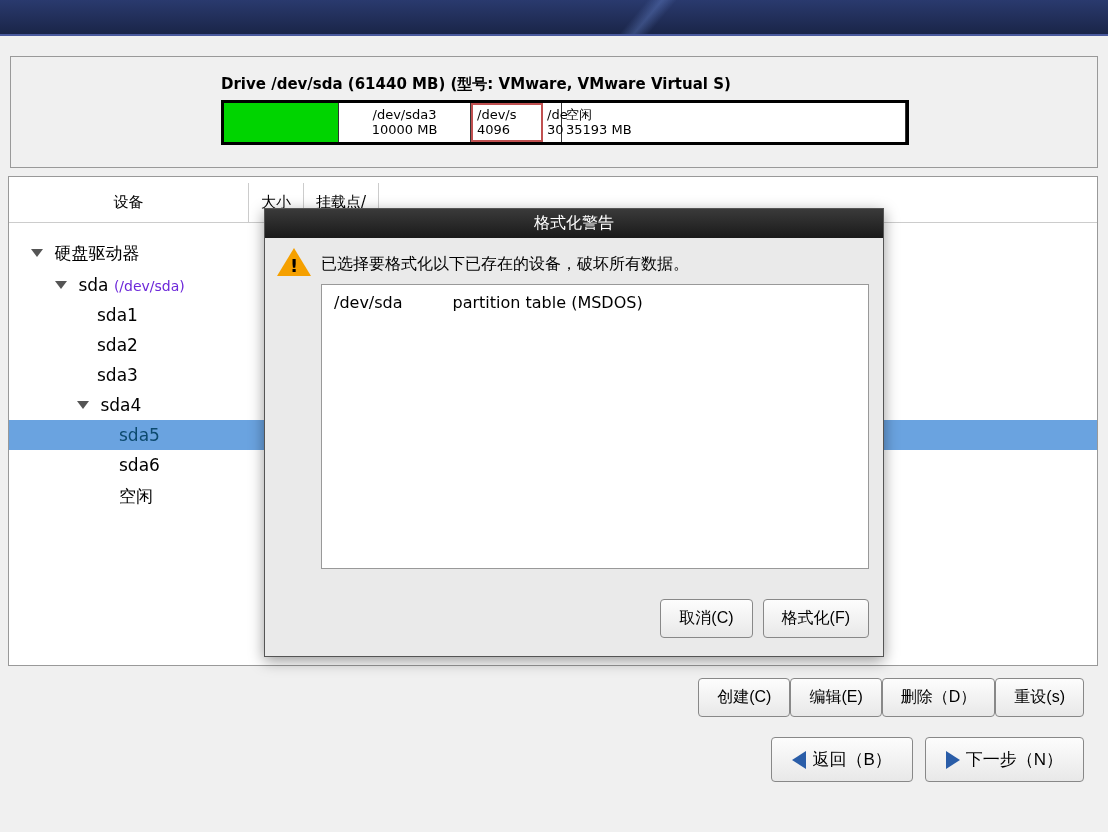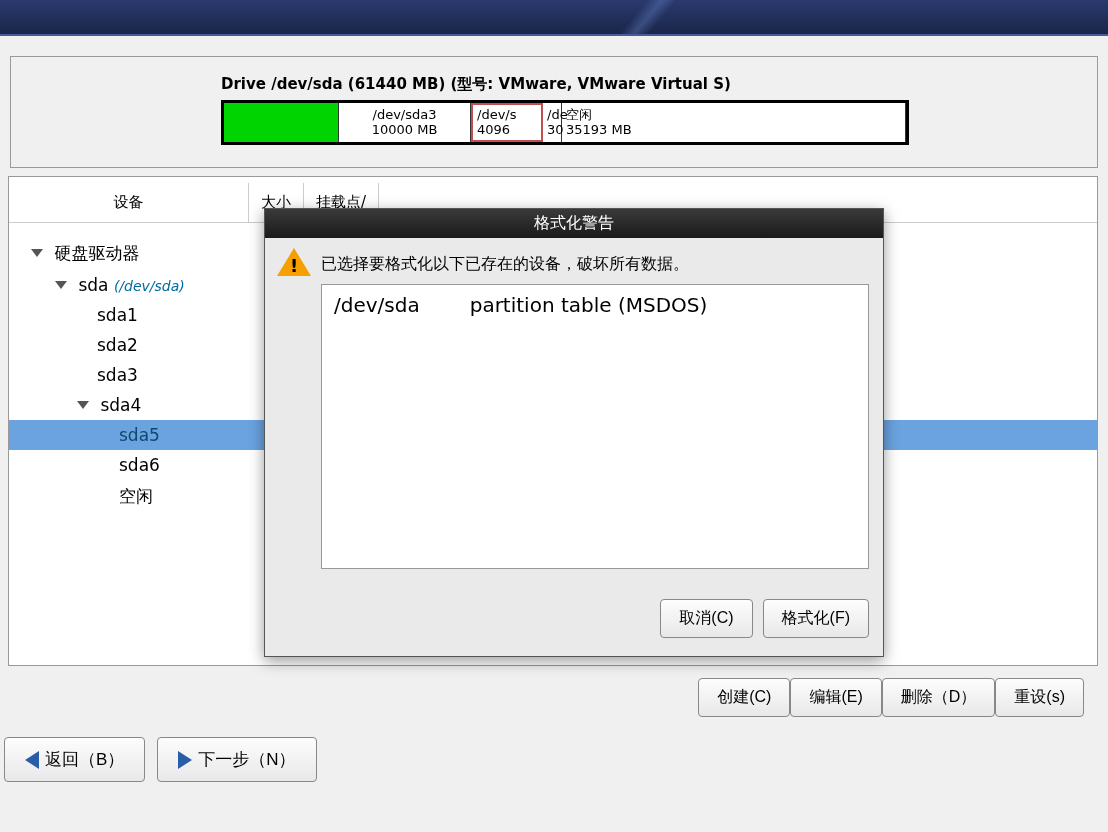--- a/index.html
+++ b/index.html
@@ -63,41 +63,42 @@
   display: flex;
   padding-top: 6px;
   border-bottom: 1px solid #ccc;
 }
 .col-dev { width: 240px; text-align: center; padding: 10px 0; border-right: 1px solid #ccc; }
 .col-other { padding: 10px 12px; border-right: 1px solid #ccc; }
 .tree { padding: 14px 0 0 14px; }
 .tree-row { padding: 5px 0 5px 8px; font-size: 17px; }
 .tree-row.selected { background: #6aa3e0; color: #0c4a6e; margin-left: -14px; padding-left: 110px; margin-right:0; }
 .tri { display:inline-block; width:0; height:0; border-left:6px solid transparent; border-right:6px solid transparent; border-top:8px solid #555; margin-right:6px; vertical-align:2px;}
-.muted { color: #0369a1; font-size: 14px; font-style: italic; }
+.muted { color: #6d28d9; font-size: 14px; }
 .indent1 { padding-left: 32px; }
 .indent2 { padding-left: 74px; }
 .indent3 { padding-left: 96px; }
 .btn-row {
   display: flex;
   justify-content: flex-end;
   padding: 4px 24px 12px 0;
 }
 .btn {
   border: 1px solid #888;
   border-radius: 4px;
   background: linear-gradient(#fdfdfd, #e8e8e8);
   padding: 8px 18px;
   font-size: 16px;
   cursor: pointer;
 }
 .nav-row {
   display: flex;
+  justify-content: flex-end;
   gap: 12px;
-  padding: 8px 24px 10px 4px;
+  padding: 8px 24px 10px 12px;
 }
 .btn-nav {
   border: 1px solid #888;
   border-radius: 4px;
   background: linear-gradient(#fdfdfd, #e8e8e8);
   padding: 10px 20px;
   font-size: 17px;
   cursor: pointer;
   display: inline-flex;
   align-items: center;
@@ -137,21 +138,21 @@
 .warn-tri::after {
   content:"!"; position:absolute; left:13px; top:7px; color:#000; font-weight:bold; font-size:18px;
 }
 .modal-list {
   border: 1px solid #999;
   background: #fff;
   height: 285px;
   padding: 8px 12px;
   margin-left: 44px;
 }
-.modal-list-row { display:flex; gap: 50px; font-size: 20px; }
+.modal-list-row { display:flex; gap: 50px; font-size: 16px; }
 .modal-btns { display:flex; justify-content:flex-end; gap:10px; padding: 14px 14px 18px 0; }
 </style>
 </head>
 <body>
 
 <div class="header-bar"></div>
 
 <div class="drive-box">
   <div class="drive-title">Drive /dev/sda (61440 MB) (型号: VMware, VMware Virtual S)</div>
   <div class="drive-viz">

